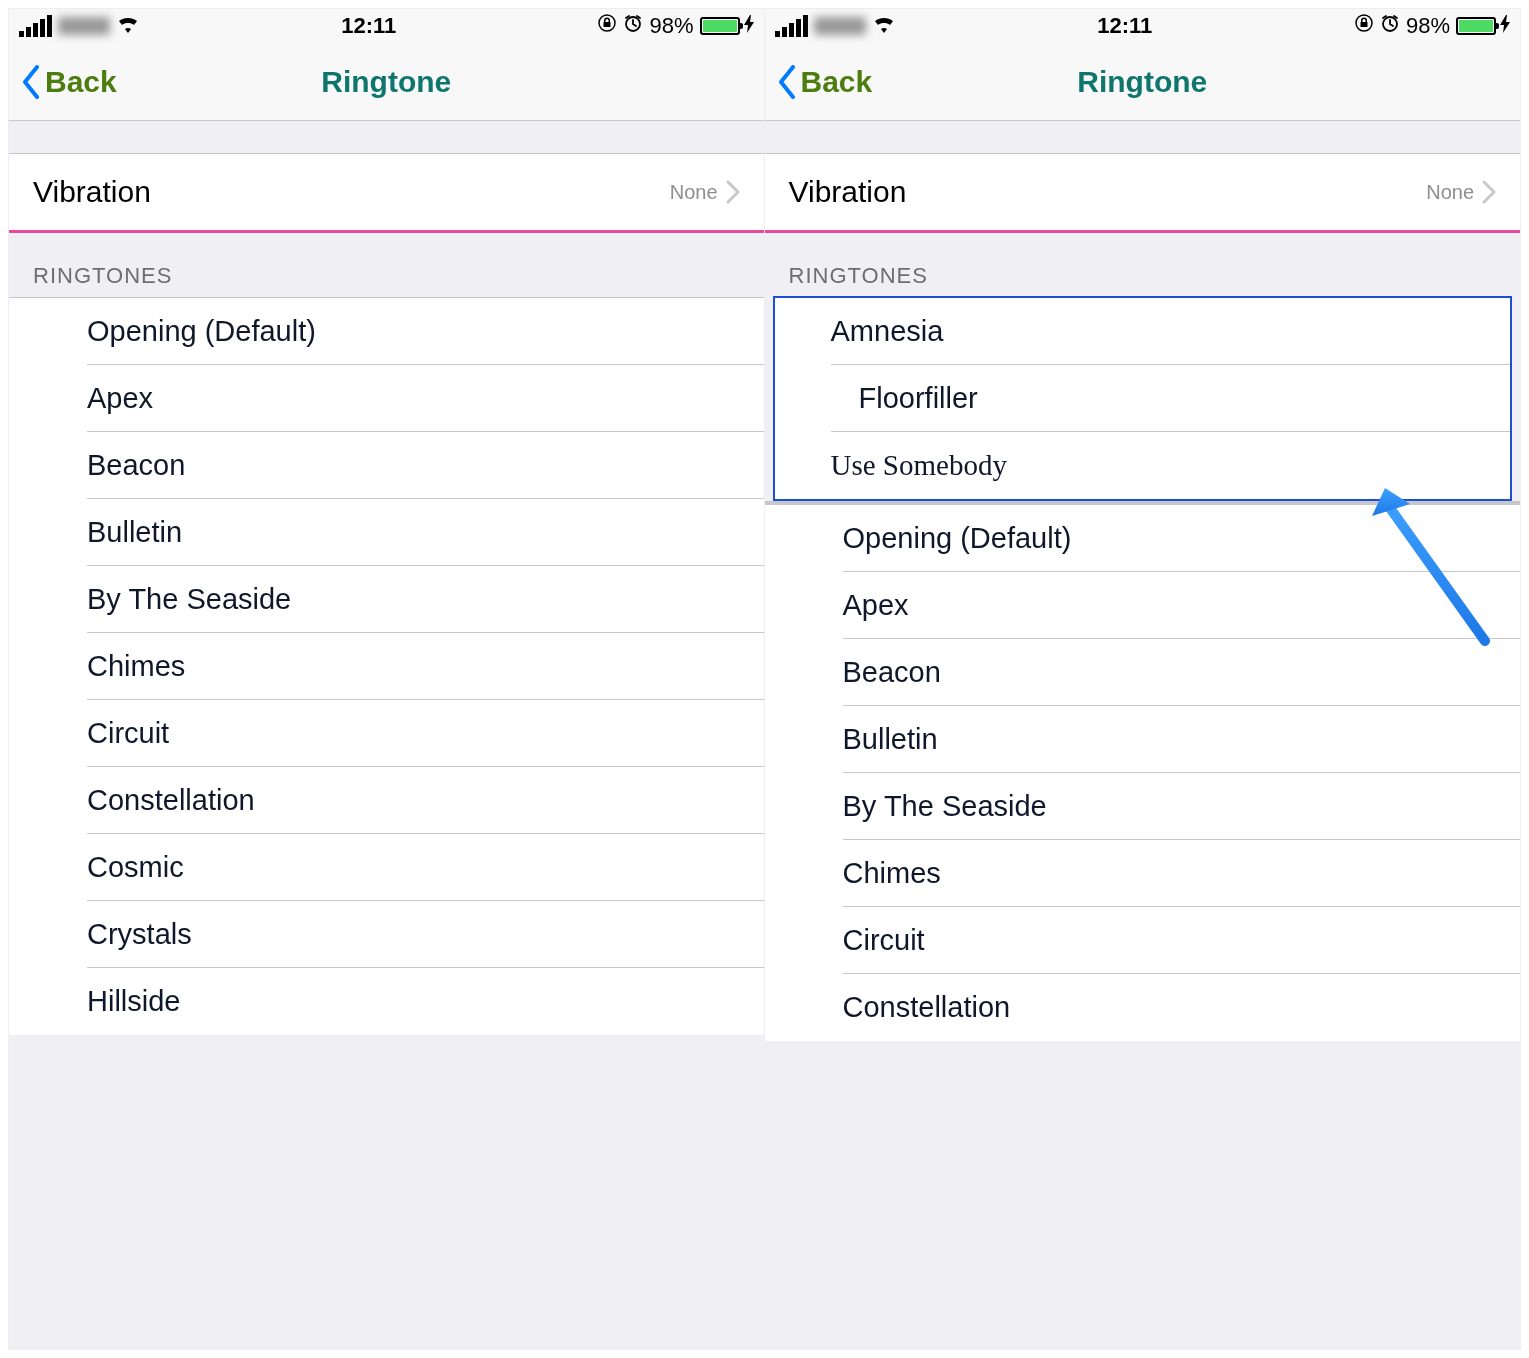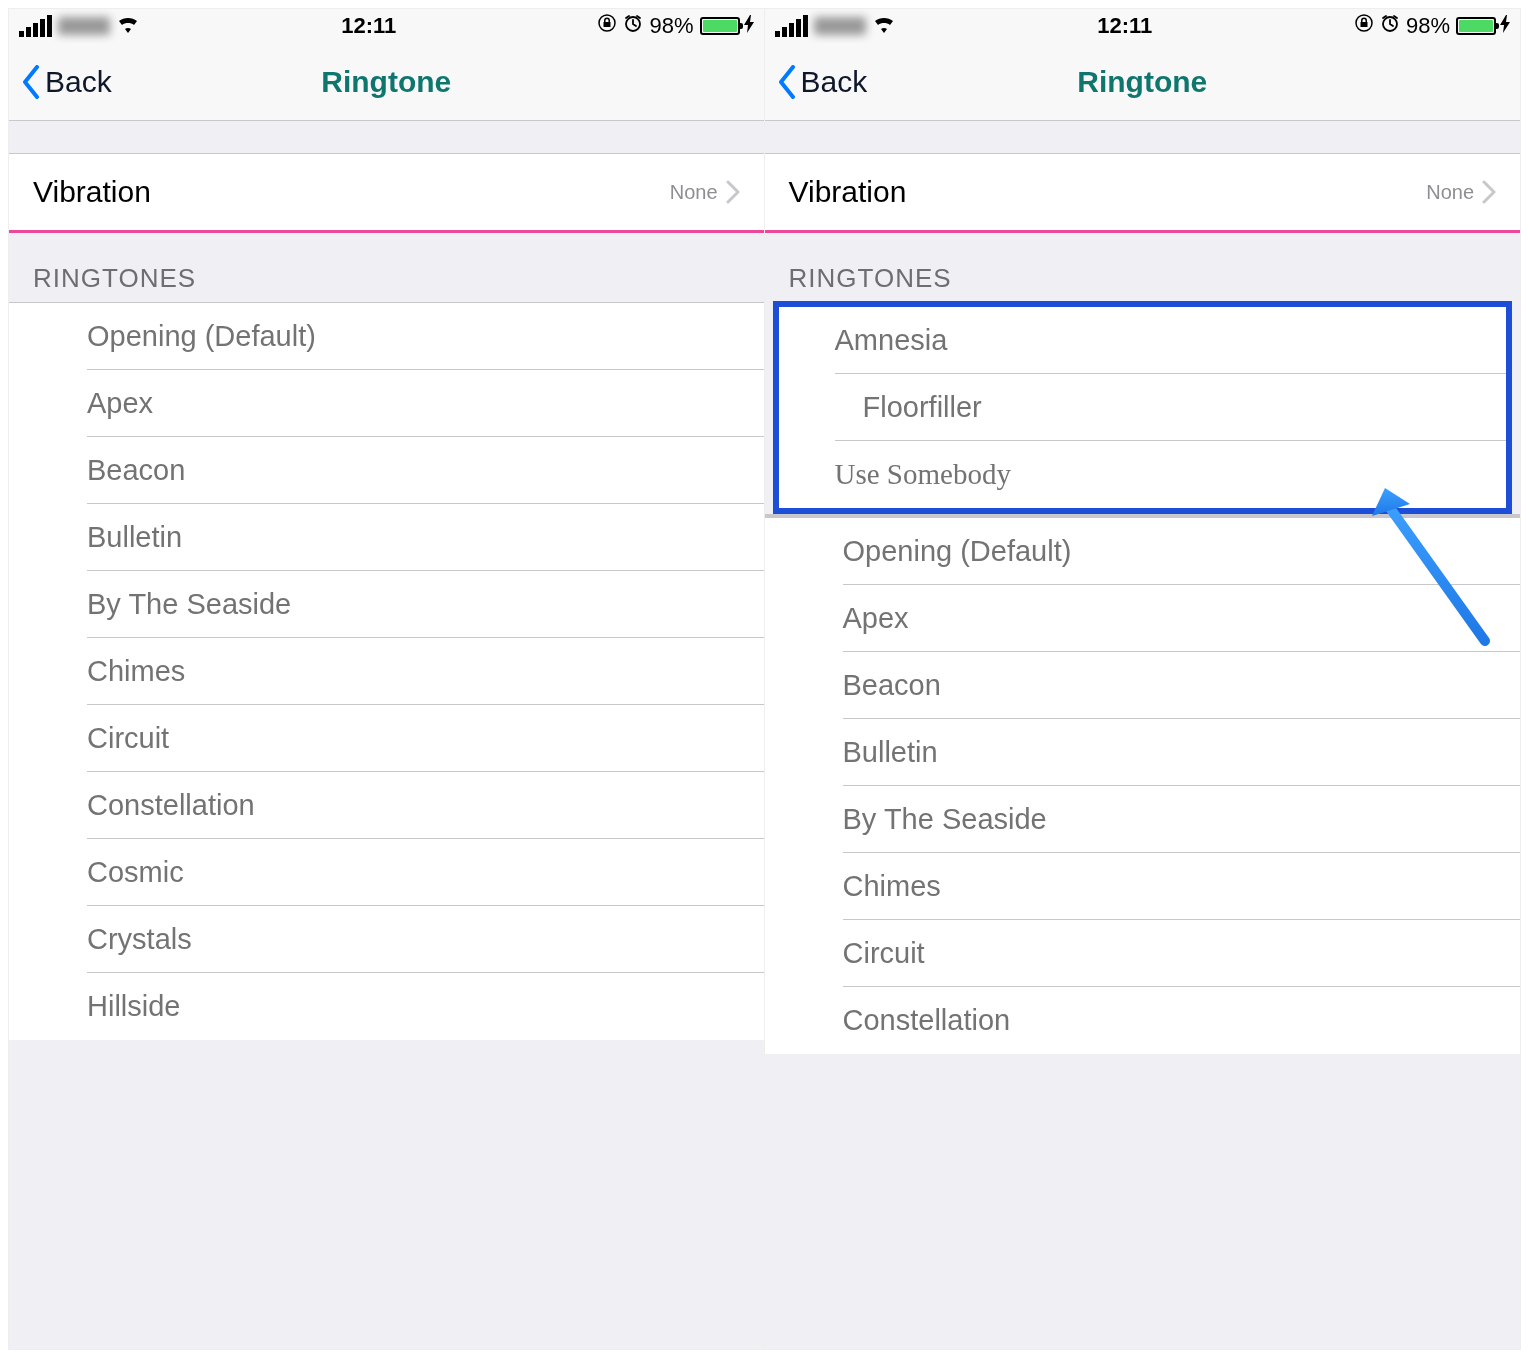--- a/index.html
+++ b/index.html
@@ -69,21 +69,21 @@
     height: 78px;
     background: #f8f8f8;
     border-bottom: 1px solid #c8c7cc;
     display: flex;
     align-items: center;
     position: relative;
     padding: 0 12px;
   }
   .back-btn {
     display: flex; align-items: flex-end;
-    color: #0f172a; font-size: 30px; font-weight: 400;
+    color: #4d7c0f; font-size: 30px; font-weight: 700;
     cursor: pointer;
   }
   .chevron-left {
     width: 20px; height: 34px; margin-right: 4px;
   }
   .nav-title {
     position: absolute; left: 0; right: 0; text-align: center;
     font-size: 30px; font-weight: 600; color: #0f766e;
     pointer-events: none;
   }
@@ -100,45 +100,45 @@
     height: 80px;
     display: flex;
     align-items: center;
     padding: 0 24px;
     font-size: 30px;
     color: #000;
   }
   .cell-value { margin-left: auto; color: #8e8e93; font-size: 20px; display:flex; align-items:center; gap:8px;}
   .chevron-right { color: #c7c7cc; }
   .section-header {
-    font-size: 26px;
+    font-size: 22px;
     color: #6d6d72;
     text-transform: uppercase;
     letter-spacing: 1px;
     padding: 30px 24px 8px;
   }
   .list {
     background: #fff;
     border-top: 1px solid #c8c7cc;
   }
   .list-item {
     height: 67px;
     display: flex;
     align-items: center;
     padding-left: 78px;
     font-size: 29px;
-    color: #737373;
+    color: #0f172a;
     position: relative;
   }
   .list-item .divider {
     position: absolute; left: 78px; right: 0; bottom: 0;
     height: 1px; background: #c8c7cc;
   }
   .custom-box {
-    border: 6px solid #1d4ed8;
+    border: 2px solid #1d4ed8;
     margin: -1px 8px 0 8px;
     background: #fff;
   }
   .custom-box .list-item { padding-left: 56px; }
   .custom-box .list-item .divider { left: 56px; }
   .group-divider {
     height: 4px; background: #c8c7cc;
   }
   .arrow-overlay {
     position: absolute;

